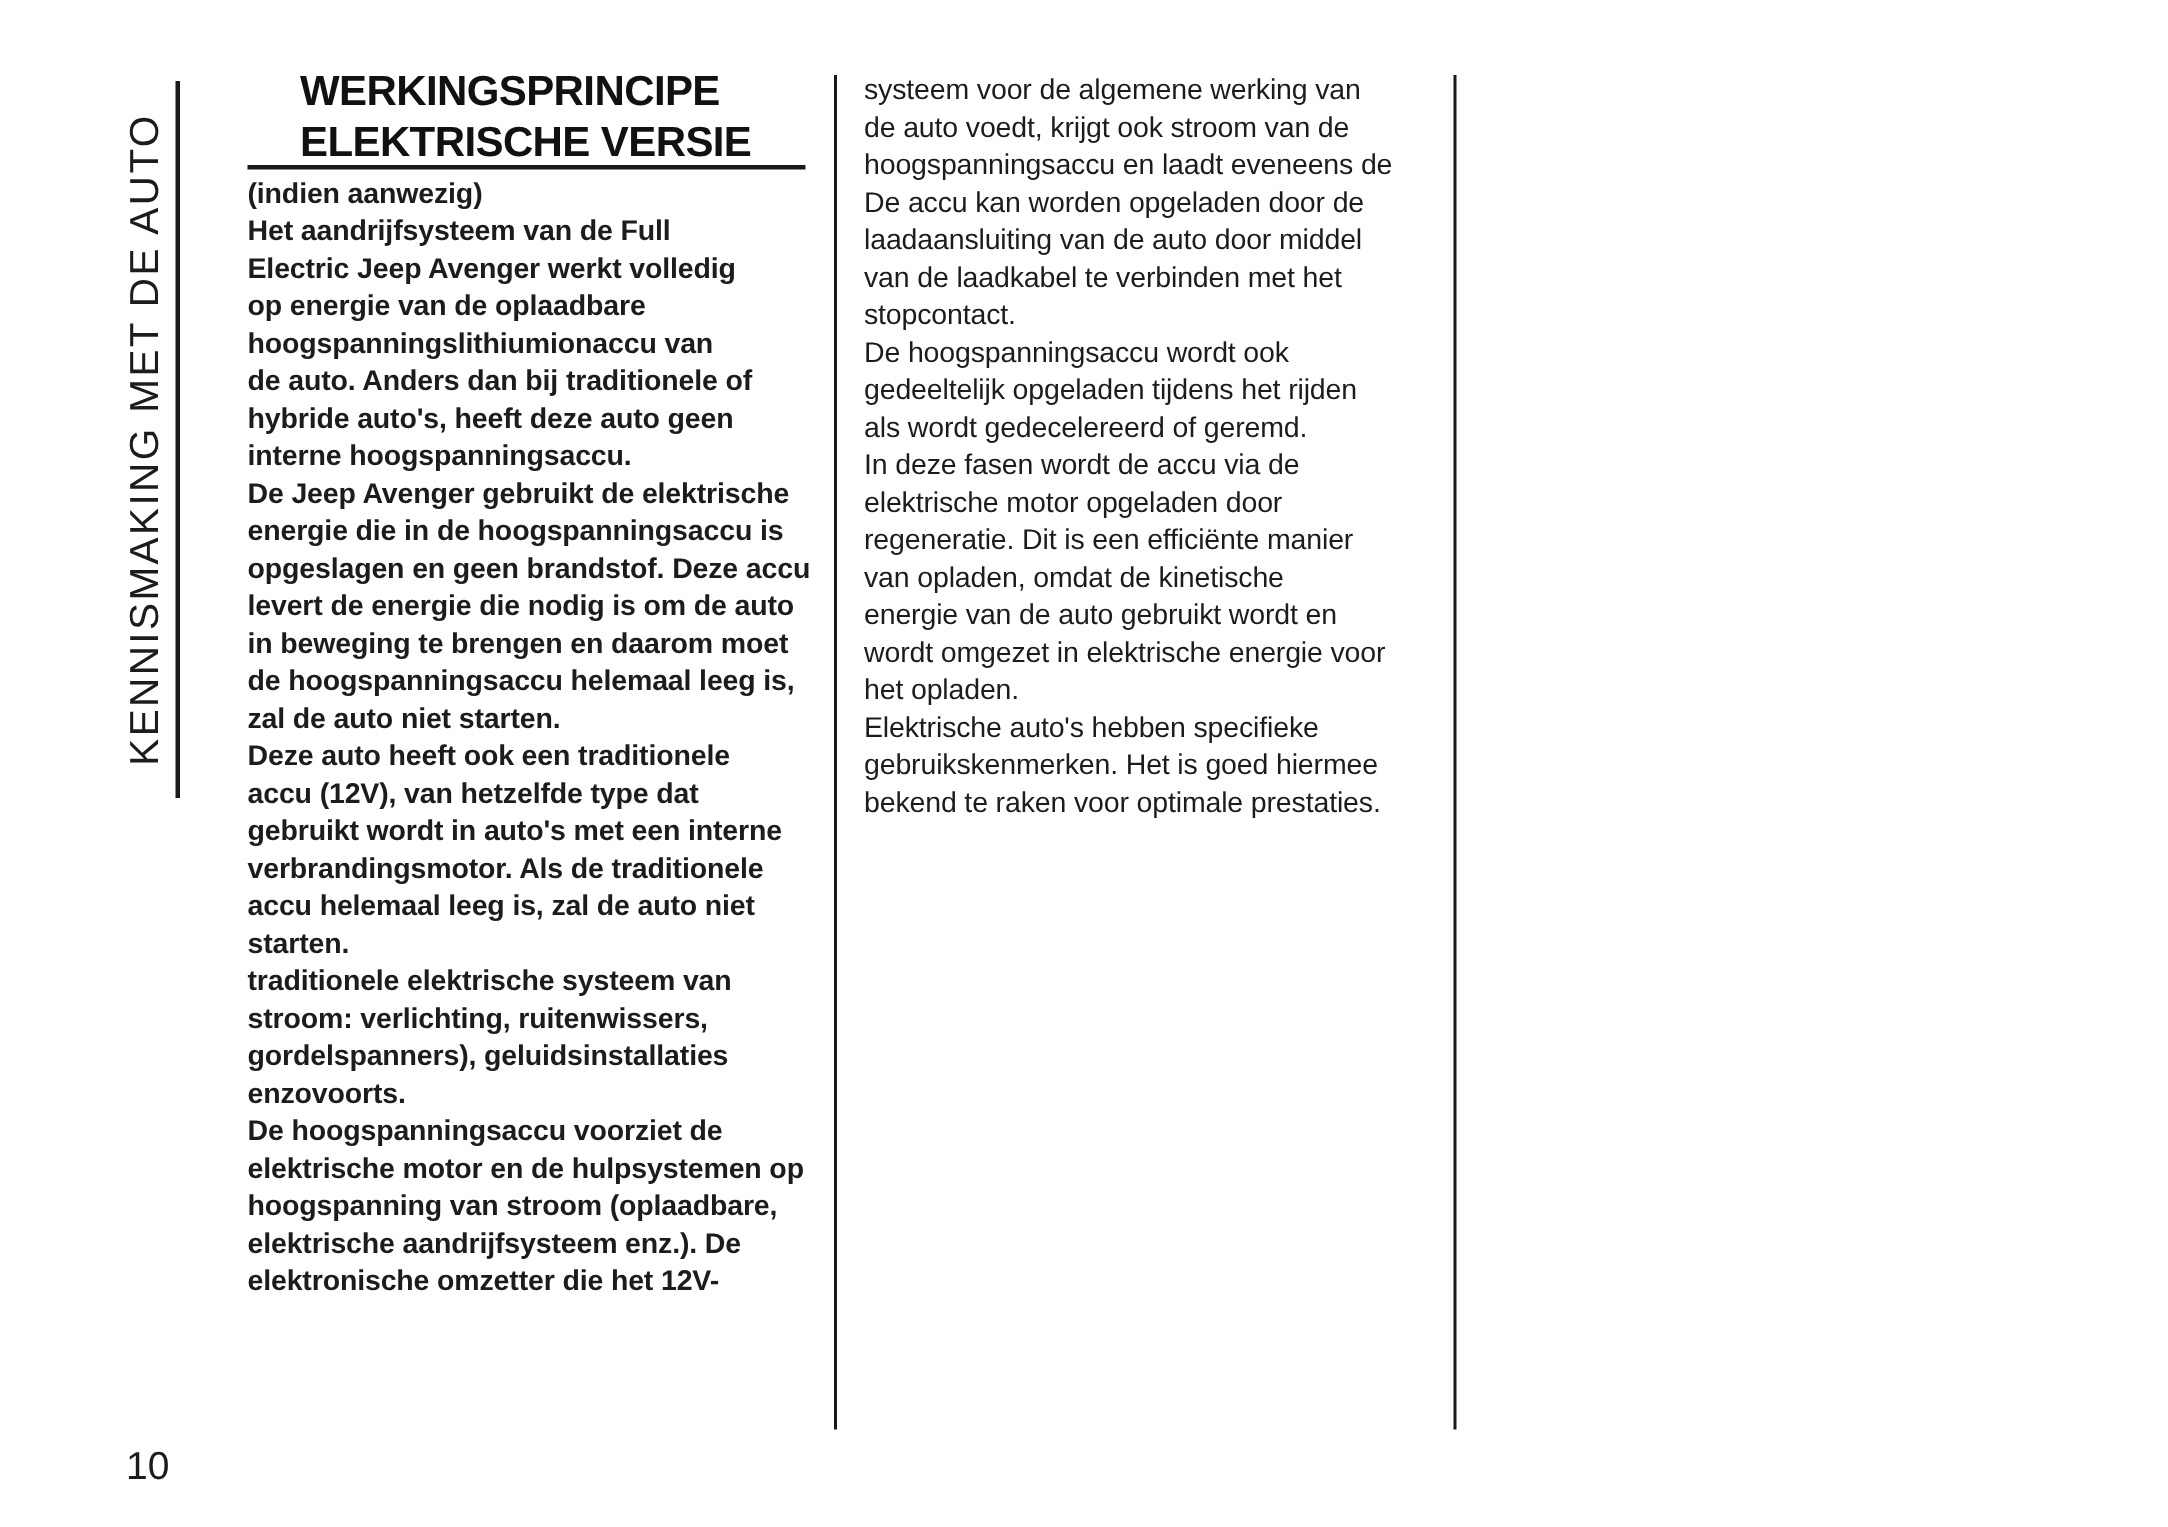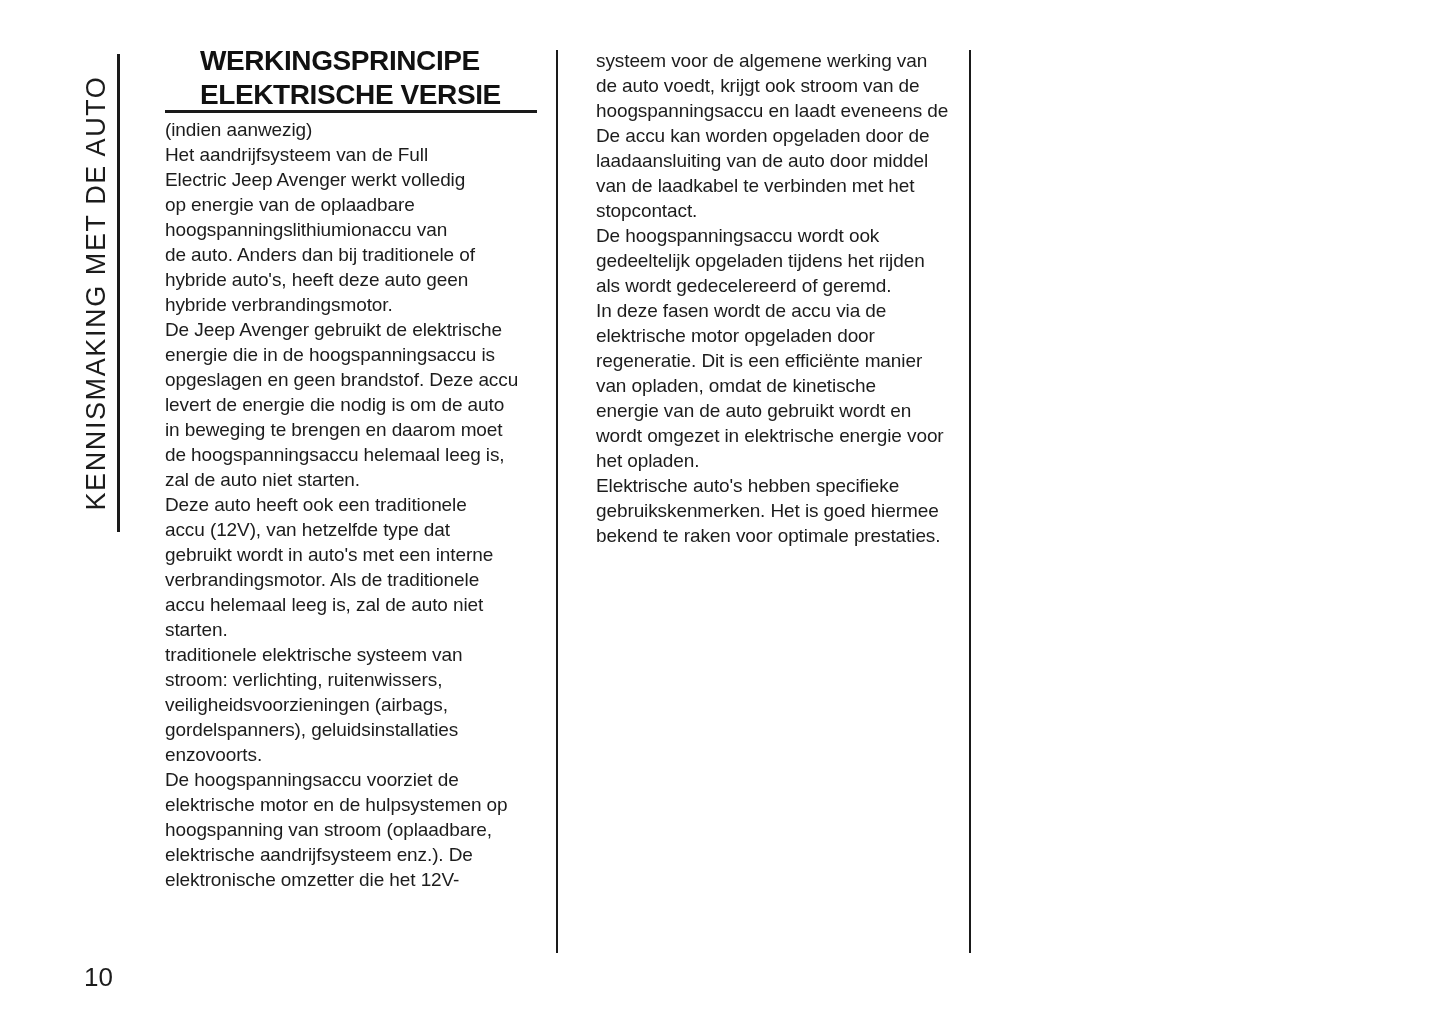--- a/index.html
+++ b/index.html
@@ -52,22 +52,22 @@
   }
   
   .bodycol {
     position: absolute;
     font-size: 19px;
     line-height: 25px;
     letter-spacing: -0.1px;
     color: var(--text, #1c1c1c);
   }
   .bodycol .textline { white-space: nowrap; }
-  #col1 { left: 165px; top: 117px; width: 392px; }
-  #col2 { left: 596px; top: 48px;  width: 392px; }
+  #col1 { left: 165px; top: 117px; width: 392px; font-weight: bold; }
+  #col2 { left: 576px; top: 48px;  width: 392px; }
   
   .col-divider {
     position: absolute;
     top: 50px; height: 903px; width: 2px;
     background: var(--rule, #1a1a1a);
   }
   #divider-left  { left: 556px; }
   #divider-right { left: 969px; }
   
   .page-number {
@@ -95,37 +95,36 @@
   <div class="heading-underline"></div>
 
   <div id="col1" class="bodycol">
       <div class="textline">(indien aanwezig)</div>
       <div class="textline">Het aandrijfsysteem van de Full</div>
       <div class="textline">Electric Jeep Avenger werkt volledig</div>
       <div class="textline">op energie van de oplaadbare</div>
       <div class="textline">hoogspanningslithiumionaccu van</div>
       <div class="textline">de auto. Anders dan bij traditionele of</div>
       <div class="textline">hybride auto's, heeft deze auto geen</div>
-      <div class="textline">hybride verbrandingsmotor.</div>
+      <div class="textline">interne hoogspanningsaccu.</div>
       <div class="textline">De Jeep Avenger gebruikt de elektrische</div>
       <div class="textline">energie die in de hoogspanningsaccu is</div>
       <div class="textline">opgeslagen en geen brandstof. Deze accu</div>
       <div class="textline">levert de energie die nodig is om de auto</div>
       <div class="textline">in beweging te brengen en daarom moet</div>
       <div class="textline">de hoogspanningsaccu helemaal leeg is,</div>
       <div class="textline">zal de auto niet starten.</div>
       <div class="textline">Deze auto heeft ook een traditionele</div>
       <div class="textline">accu (12V), van hetzelfde type dat</div>
       <div class="textline">gebruikt wordt in auto's met een interne</div>
       <div class="textline">verbrandingsmotor. Als de traditionele</div>
       <div class="textline">accu helemaal leeg is, zal de auto niet</div>
       <div class="textline">starten.</div>
       <div class="textline">traditionele elektrische systeem van</div>
       <div class="textline">stroom: verlichting, ruitenwissers,</div>
-      <div class="textline">veiligheidsvoorzieningen (airbags,</div>
       <div class="textline">gordelspanners), geluidsinstallaties</div>
       <div class="textline">enzovoorts.</div>
       <div class="textline">De hoogspanningsaccu voorziet de</div>
       <div class="textline">elektrische motor en de hulpsystemen op</div>
       <div class="textline">hoogspanning van stroom (oplaadbare,</div>
       <div class="textline">elektrische aandrijfsysteem enz.). De</div>
       <div class="textline">elektronische omzetter die het 12V-</div>
     </div>
 
   <div id="divider-left" class="col-divider"></div>

